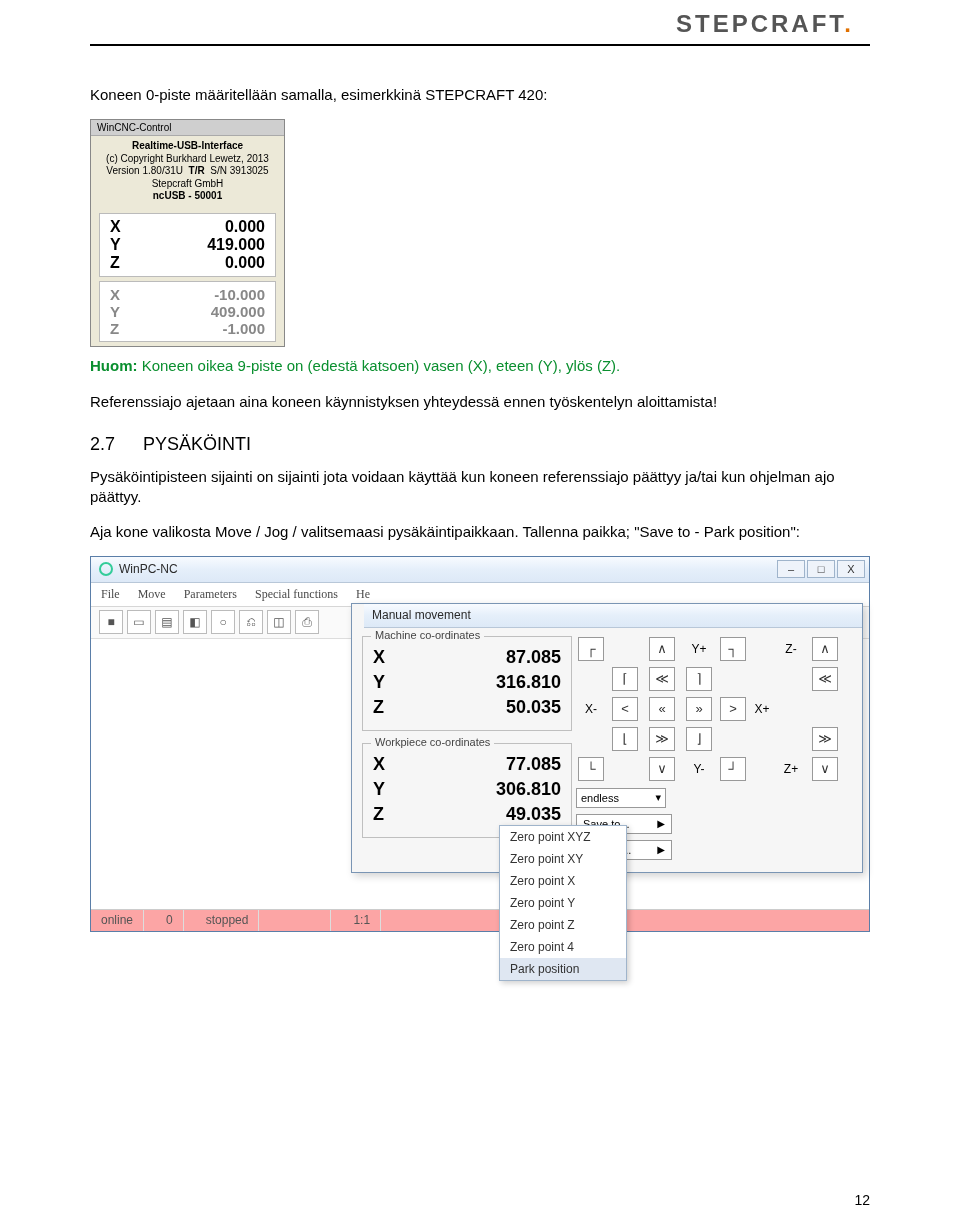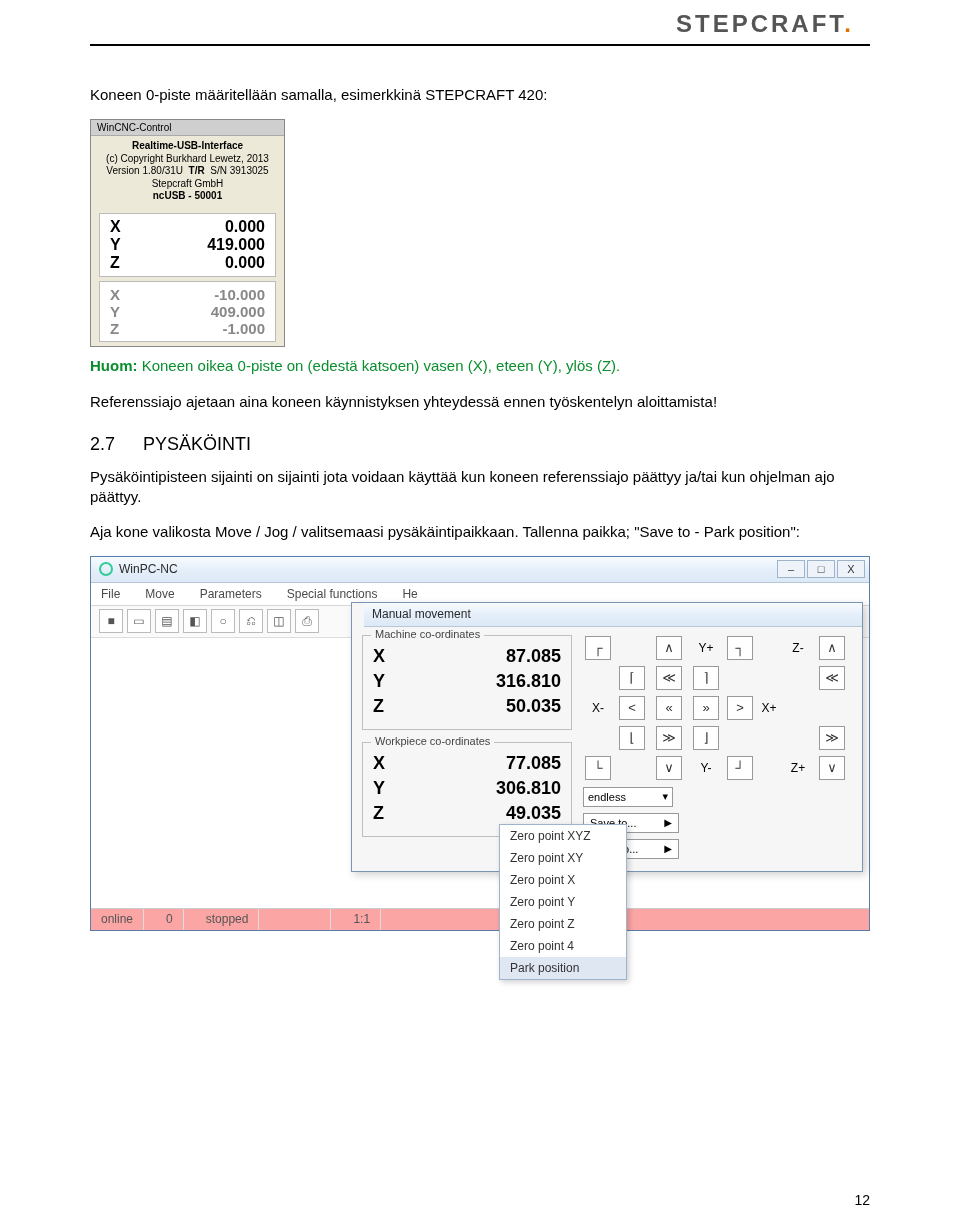--- a/index.html
+++ b/index.html
@@ -106,22 +106,22 @@
     margin-right: 6px;
   }
   .winpc-titlebar .winbtns { position: absolute; right: 4px; top: 3px; display: flex; gap: 2px; }
   .winpc-titlebar .winbtn {
     width: 28px; height: 18px; background: #eef3fa;
     border: 1px solid #9fb4cb; font-size: 11px;
     display: flex; align-items: center; justify-content: center;
     color: #333;
   }
   .winpc-menus {
-    display: flex; gap: 25px; padding: 4px 10px;
-    border-bottom: 1px solid #d6d6d6; color: #4a4a4a;
+    display: flex; gap: 18px; padding: 4px 10px;
+    border-bottom: 1px solid #d6d6d6; color: #4a4a4a; font-family: Liberation Serif, serif;
   }
   .winpc-toolbar {
     height: 32px; background: #fafafa; border-bottom: 1px solid #ddd;
     display: flex; align-items: center; gap: 4px; padding: 0 8px;
   }
   .tb-btn {
     width: 24px; height: 24px; border: 1px solid #bbb; background: #fff;
     display: flex; align-items: center; justify-content: center;
     font-size: 12px; color: #555;
   }
@@ -141,21 +141,21 @@
     width: 512px;
     border: 1px solid #7a95b4;
     background: #f6f6f6;
     box-shadow: 3px 3px 8px rgba(0,0,0,.18);
   }
   .mm-title {
     height: 24px; background: linear-gradient(#f8fbff,#e5effa,#dde9f7);
     border-bottom: 1px solid #b8c7d8; padding: 0 8px;
     display: flex; align-items: center; color: #2a2a2a; margin-left: 12px;
   }
-  .mm-body { display: flex; padding: 8px 10px 12px 10px; gap: 11px; }
+  .mm-body { display: flex; padding: 8px 10px 12px 10px; gap: 4px; }
   .mm-left { width: 210px; }
   .grp {
     border: 1px solid #bfbfbf; padding: 8px 10px 10px 10px; margin-bottom: 12px;
     position: relative; background: #f6f6f6;
   }
   .grp .legend {
     position: absolute; top: -8px; left: 8px; background: #f6f6f6;
     padding: 0 4px; font-size: 11px; color: #444;
   }
   .mm-coord-row {
@@ -245,21 +245,21 @@
             <span>409.000</span>
           </div>
         <div class="coord-row muted">
             <span>Z</span>
             <span>-1.000</span>
           </div>
       </div>
     </div>
 
     <p class="green-note">
-      <span class="label">Huom:</span><span> Koneen oikea 0-piste on (edestä katsoen) vasen (X), eteen (Y), ylös (Z).</span>
+      <span class="label">Huom:</span><span> Koneen oikea 9-piste on (edestä katsoen) vasen (X), eteen (Y), ylös (Z).</span>
     </p>
 
     <p class="body-text">Referenssiajo ajetaan aina koneen käynnistyksen yhteydessä ennen työskentelyn aloittamista!</p>
 
     <div class="sect-head">
       <span class="num">2.7</span>
       <span class="title">PYSÄKÖINTI</span>
     </div>
 
     <p class="body-text">Pysäköintipisteen sijainti on sijainti jota voidaan käyttää kun koneen referenssiajo päättyy ja/tai kun ohjelman ajo päättyy.</p>

